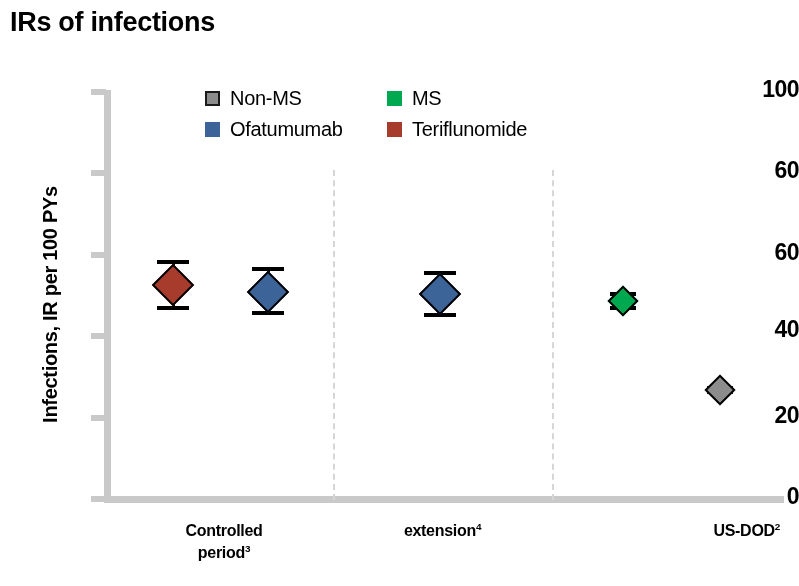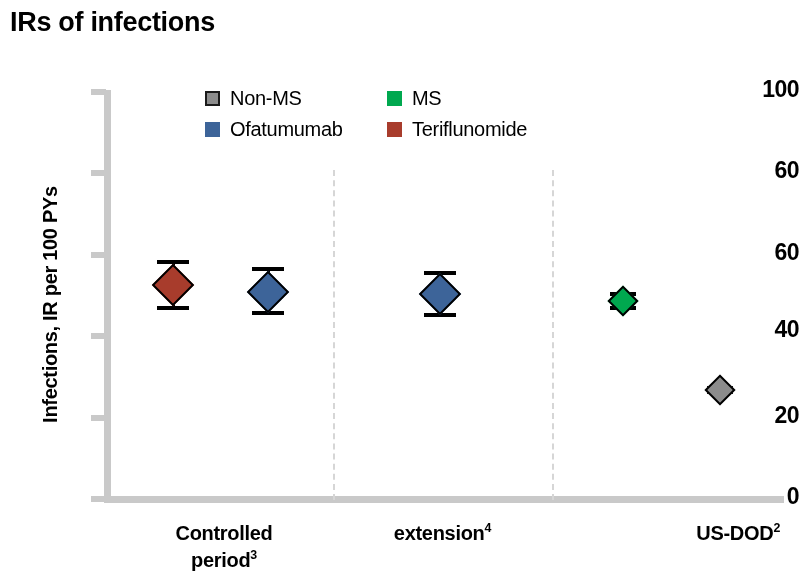--- a/index.html
+++ b/index.html
@@ -157,21 +157,21 @@
     font-weight: normal;
     letter-spacing: -0.3px;
     white-space: nowrap;
     line-height: 1;
   }
 
   
   .cat-label {
     position: absolute;
     text-align: center;
-    font-size: 20px;
+    font-size: 16px;
     font-weight: bold;
     letter-spacing: -0.3px;
     line-height: 1.35;
   }
   .cat-label sup {
     font-size: 0.62em;
     vertical-align: super;
     line-height: 0;
   }
 </style>

